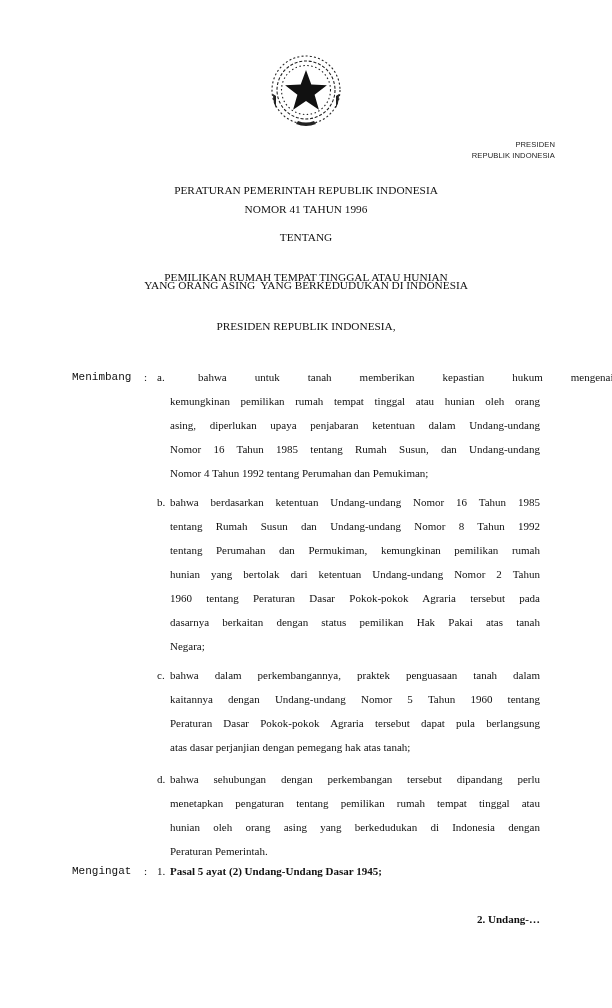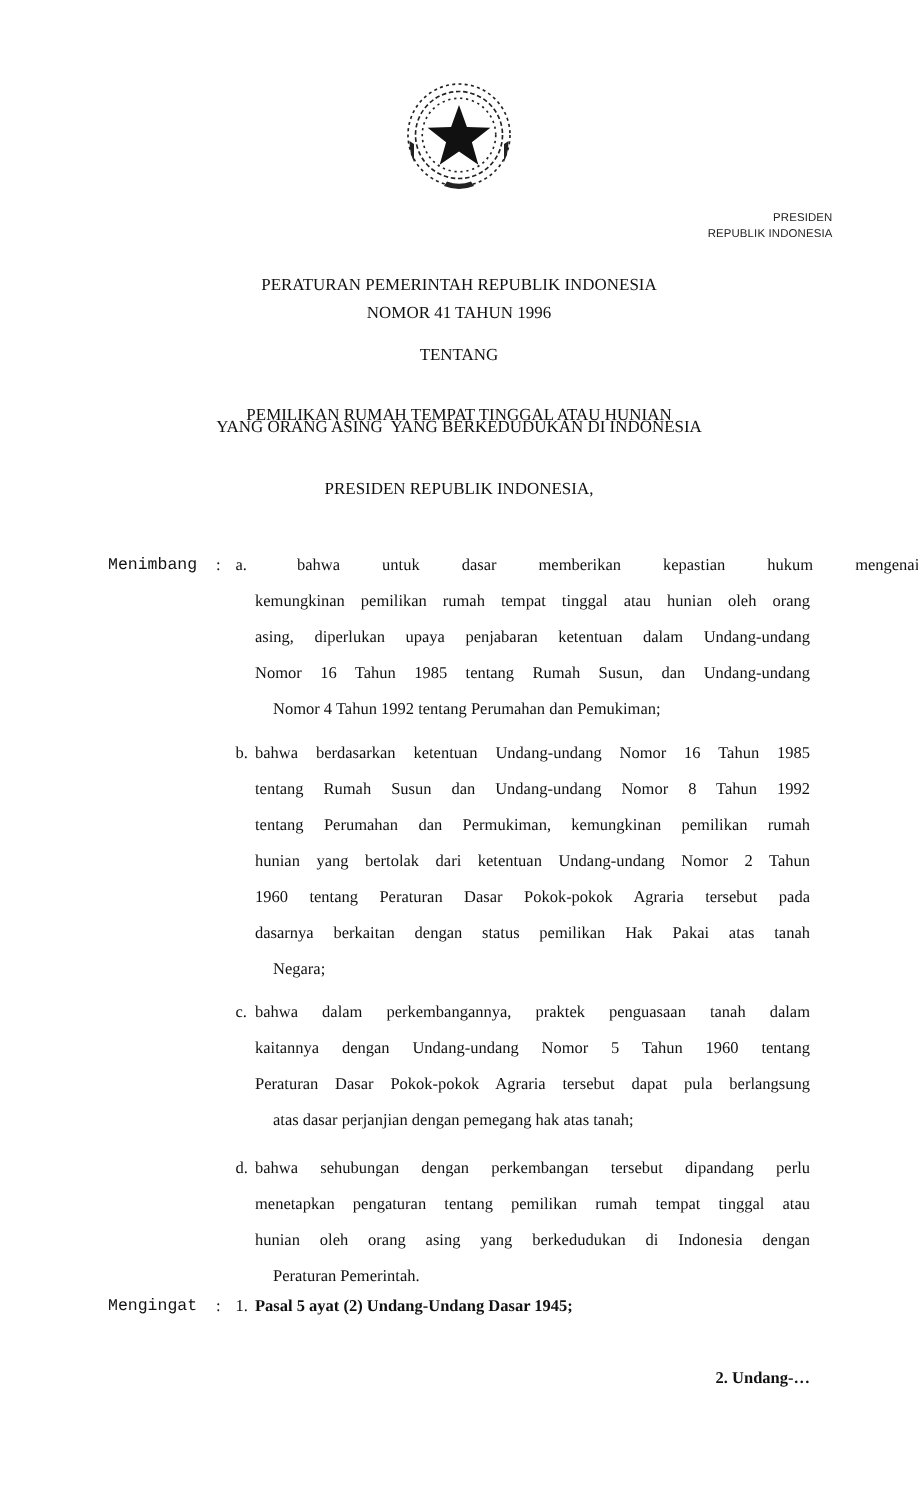--- a/index.html
+++ b/index.html
@@ -17,21 +17,21 @@
   .t3 { top: 231px; }
   .t4 { top: 271px; }
   .t5 { top: 279px; }
   .t6 { top: 320px; }
   .label { position: absolute; left: 72px; font-size: 11px; line-height: 13px; font-family: Liberation Mono, monospace; }
   .colon { position: absolute; font-size: 11px; line-height: 13px; }
   .marker { position: absolute; font-size: 11px; line-height: 13px; }
   .para { position: absolute; left: 170px; width: 370px; font-size: 11px; }
   .para .ln { display: block; height: 24px; line-height: 13px; text-align: justify;
               text-align-last: justify; white-space: nowrap; }
-  .para .ln.last { text-align-last: left; margin-left: 12px; }
+  .para .ln.last { text-align-last: left; }
   .jline { display: flex; justify-content: space-between; }
   .jline span { white-space: pre; padding-left: 28px; }
   .plain { position: absolute; font-size: 11px; line-height: 13px; white-space: nowrap; font-weight: bold; }
 </style>
 </head>
 <body>
 
 <div class="emblem">
   <svg width="80" height="84" viewBox="0 0 80 84">
     <g fill="none" stroke="#222" stroke-width="1.1">
@@ -54,21 +54,21 @@
 <div class="title t3">TENTANG</div>
 <div class="title t4">PEMILIKAN RUMAH TEMPAT TINGGAL ATAU HUNIAN</div>
 <div class="title t5">YANG ORANG ASING  YANG BERKEDUDUKAN DI INDONESIA</div>
 <div class="title t6">PRESIDEN REPUBLIK INDONESIA,</div>
 
 <div class="label" style="top:371px;">Menimbang</div>
 <div class="colon" style="left:144px; top:371px;">:</div>
 
 <div class="marker" style="left:157px; top:371px;">a.</div>
 <div class="para" style="top:371px;">
-  <div class="ln jline"><span>bahwa</span><span>untuk</span><span>dasar</span><span>memberikan</span><span>kepastian</span><span>hukum</span><span>mengenai</span></div>
+  <div class="ln jline"><span>bahwa</span><span>untuk</span><span>tanah</span><span>memberikan</span><span>kepastian</span><span>hukum</span><span>mengenai</span></div>
   <div class="ln">kemungkinan pemilikan rumah tempat tinggal atau hunian oleh orang</div>
   <div class="ln">asing, diperlukan upaya penjabaran ketentuan dalam Undang-undang</div>
   <div class="ln">Nomor 16 Tahun 1985 tentang Rumah Susun, dan Undang-undang</div>
   <div class="ln last">Nomor 4 Tahun 1992 tentang Perumahan dan Pemukiman;</div>
 </div>
 
 <div class="marker" style="left:157px; top:496px;">b.</div>
 <div class="para" style="top:496px;">
   <div class="ln">bahwa berdasarkan ketentuan Undang-undang Nomor 16 Tahun 1985</div>
   <div class="ln">tentang Rumah Susun dan Undang-undang Nomor 8 Tahun 1992</div>

